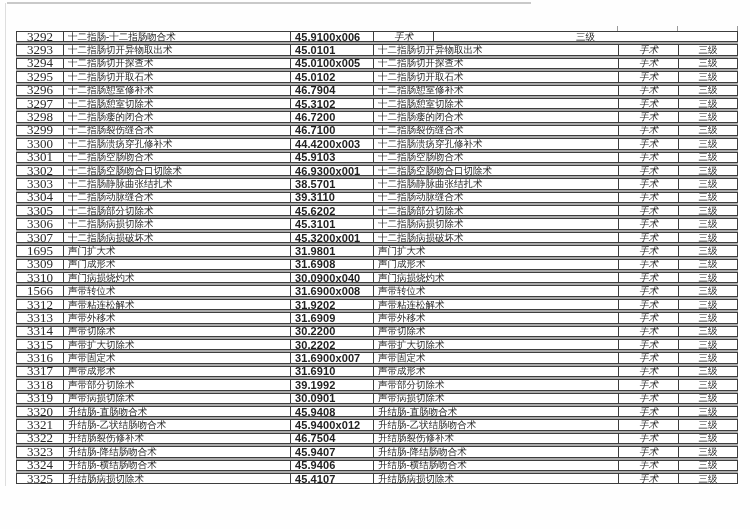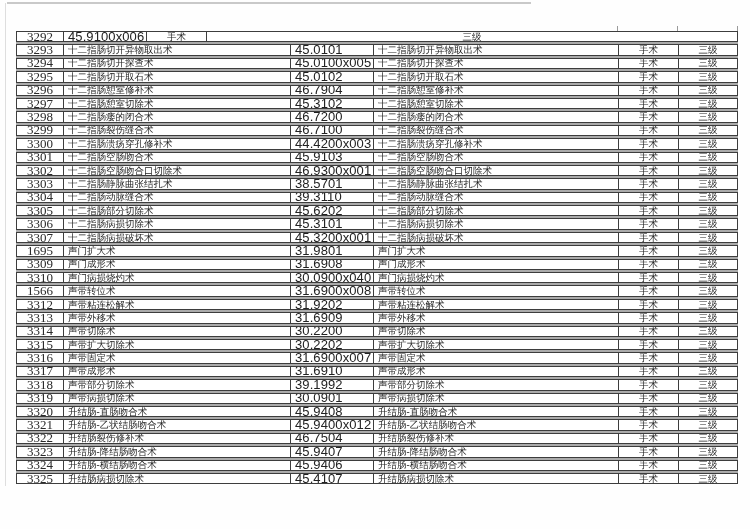--- a/index.html
+++ b/index.html
@@ -34,38 +34,39 @@
     overflow:hidden;white-space:nowrap;
     border-right:1px solid #3d3d3d;
     font-size:9.5px;line-height:10px;
   }
   .cell:last-child{border-right:none;}
   .cell-no{width:47px;justify-content:center;font-size:13px;color:#2a2a2a;}
   .cell-name{width:227px;padding-left:4px;}
   .cell-code{
     width:83px;padding-left:4px;
     font-family:"Liberation Sans","DejaVu Sans",sans-serif;
-    font-weight:normal;font-size:13px;letter-spacing:0.1px;color:#222;
+    font-weight:bold;font-size:11px;letter-spacing:0.1px;color:#222;
   }
   .cell-std_name{width:245px;padding-left:4px;}
-  .cell-category{width:60px;justify-content:center;}
+  .cell-category{width:60px;justify-content:center;font-style:italic;}
   .cell-level{flex:1;justify-content:center;}
 </style>
 </head>
 <body>
 
 <div class="page-top-line"></div>
 <div class="page-left-line"></div>
 <div class="stub stub-1"></div>
 <div class="stub stub-2"></div>
 <div class="stub stub-3"></div>
 
 <div class="proc-table">
     <div class="row">
       <div class="cell cell-no">3292</div>
+      <div class="cell cell-name">十二指肠-十二指肠吻合术</div>
       <div class="cell cell-code">45.9100x006</div>
       <div class="cell cell-category">手术</div>
       <div class="cell cell-level">三级</div>
     </div>
     <div class="row">
       <div class="cell cell-no">3293</div>
       <div class="cell cell-name">十二指肠切开异物取出术</div>
       <div class="cell cell-code">45.0101</div>
       <div class="cell cell-std_name">十二指肠切开异物取出术</div>
       <div class="cell cell-category">手术</div>

